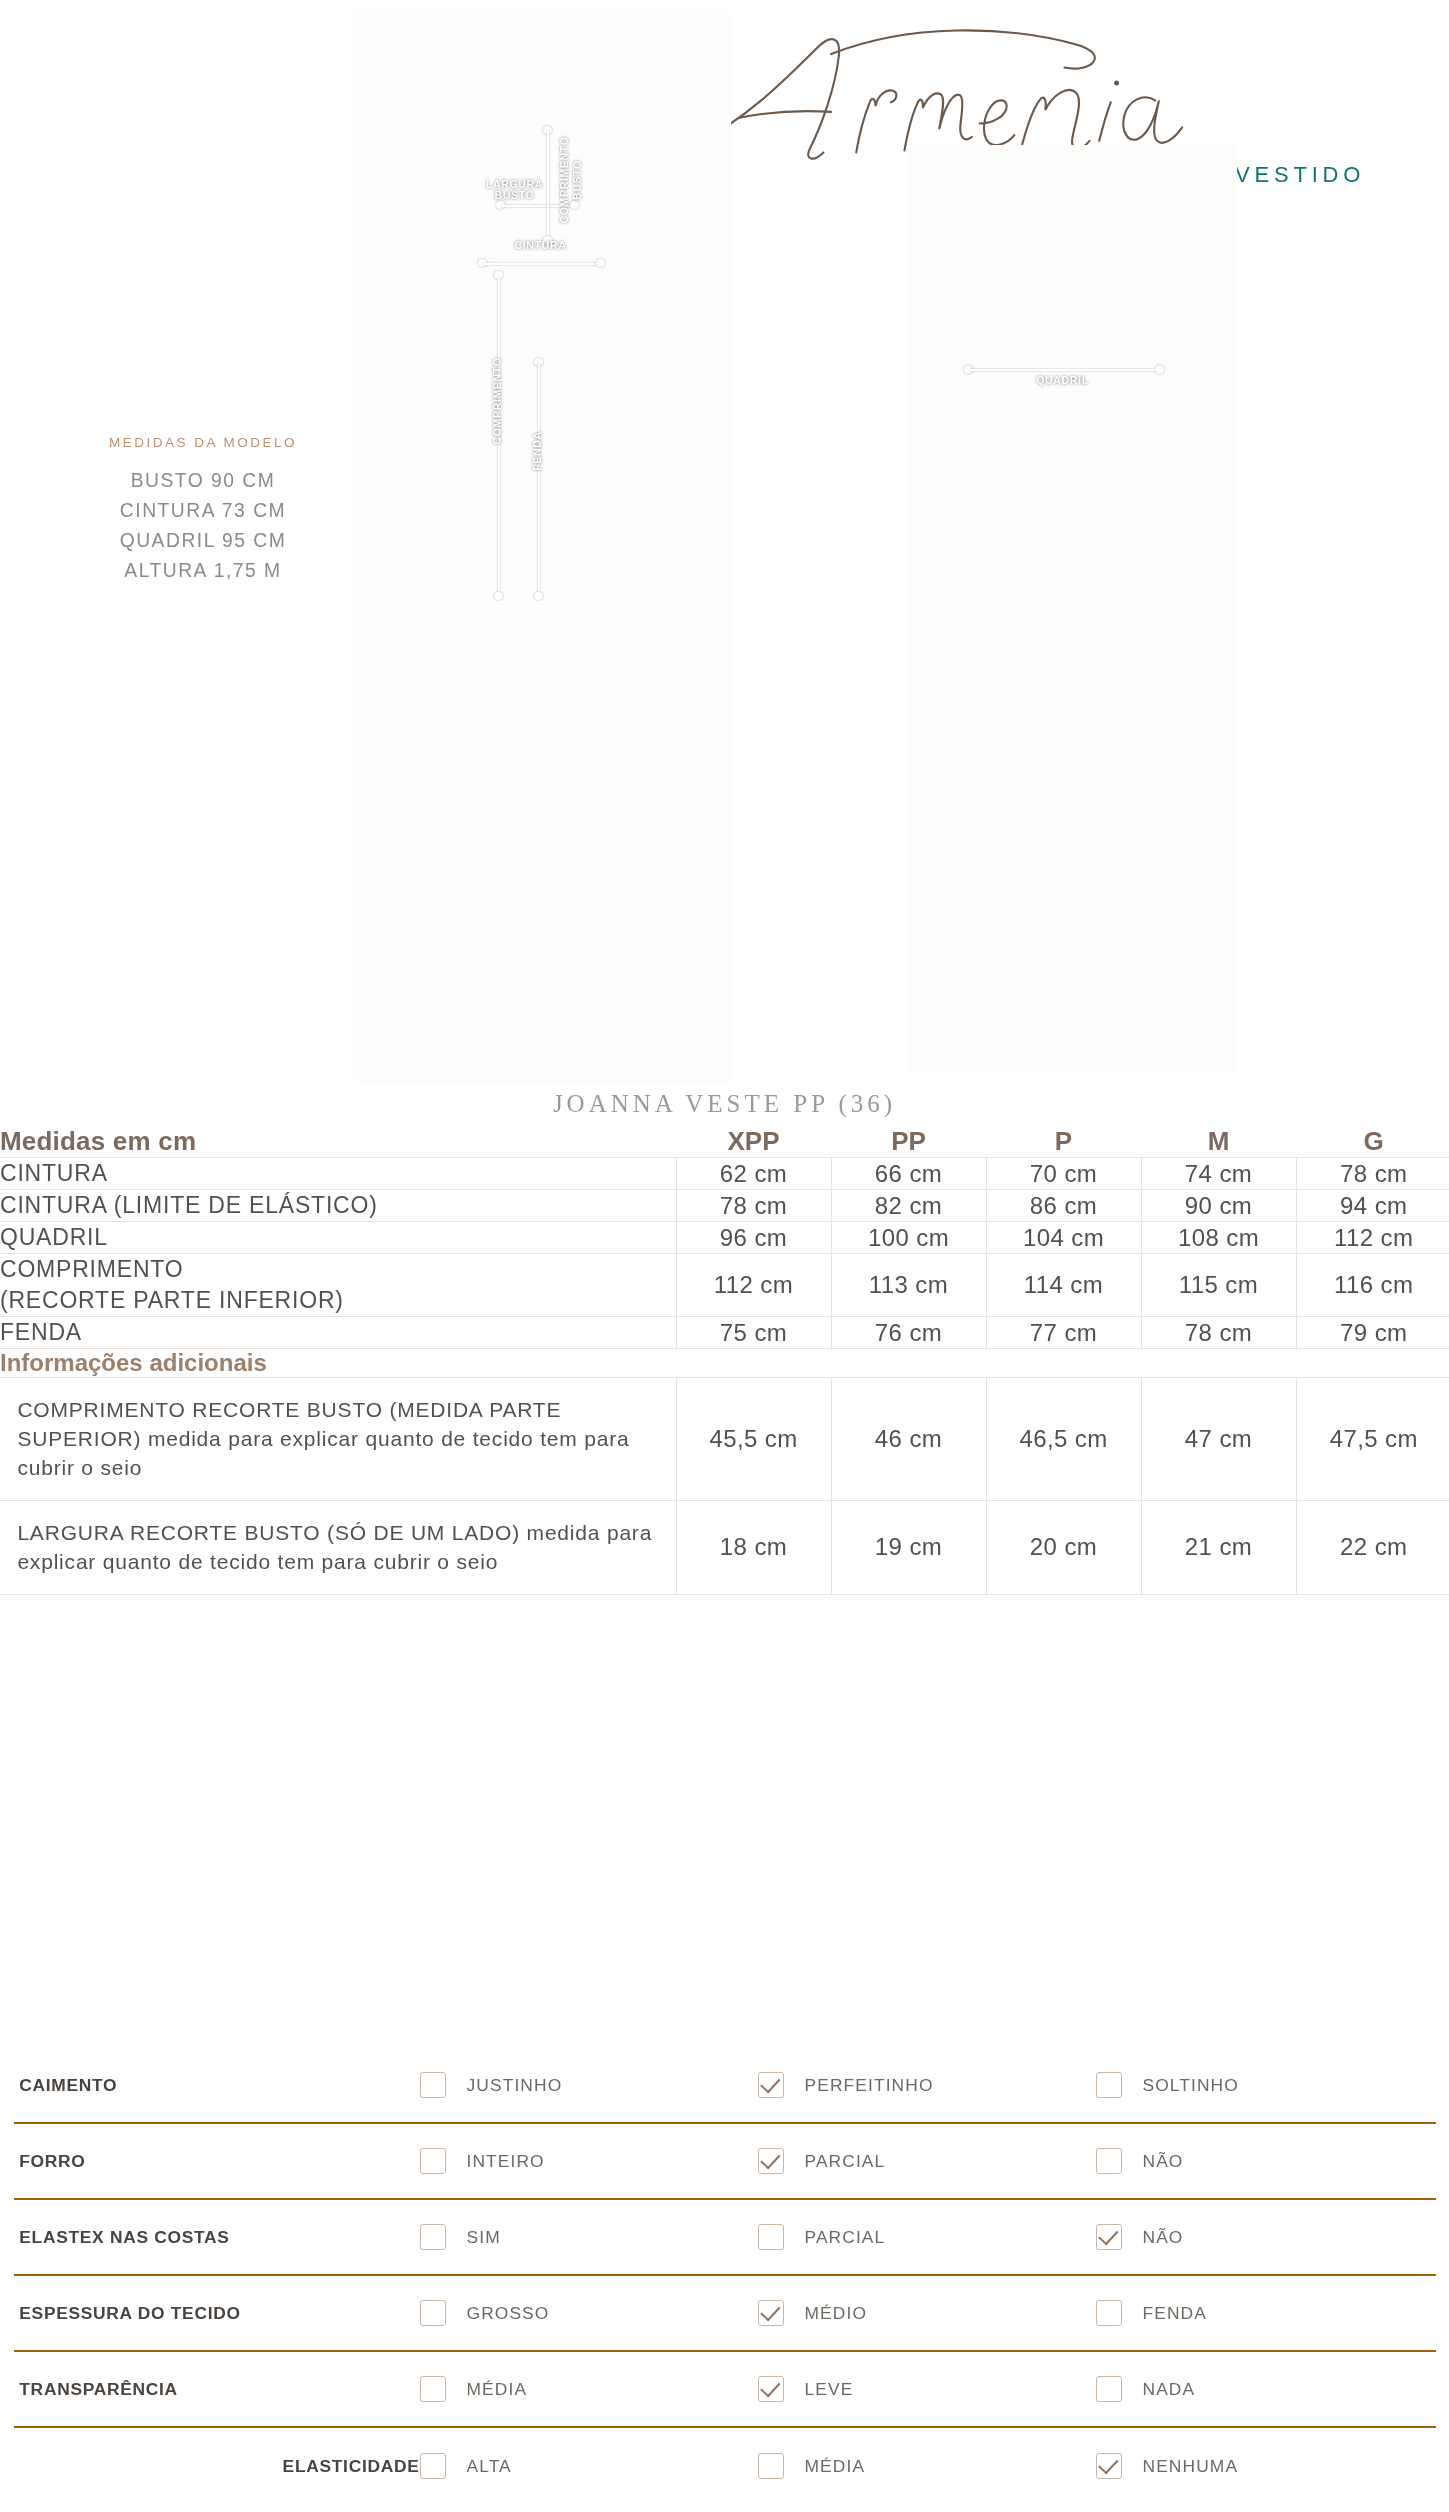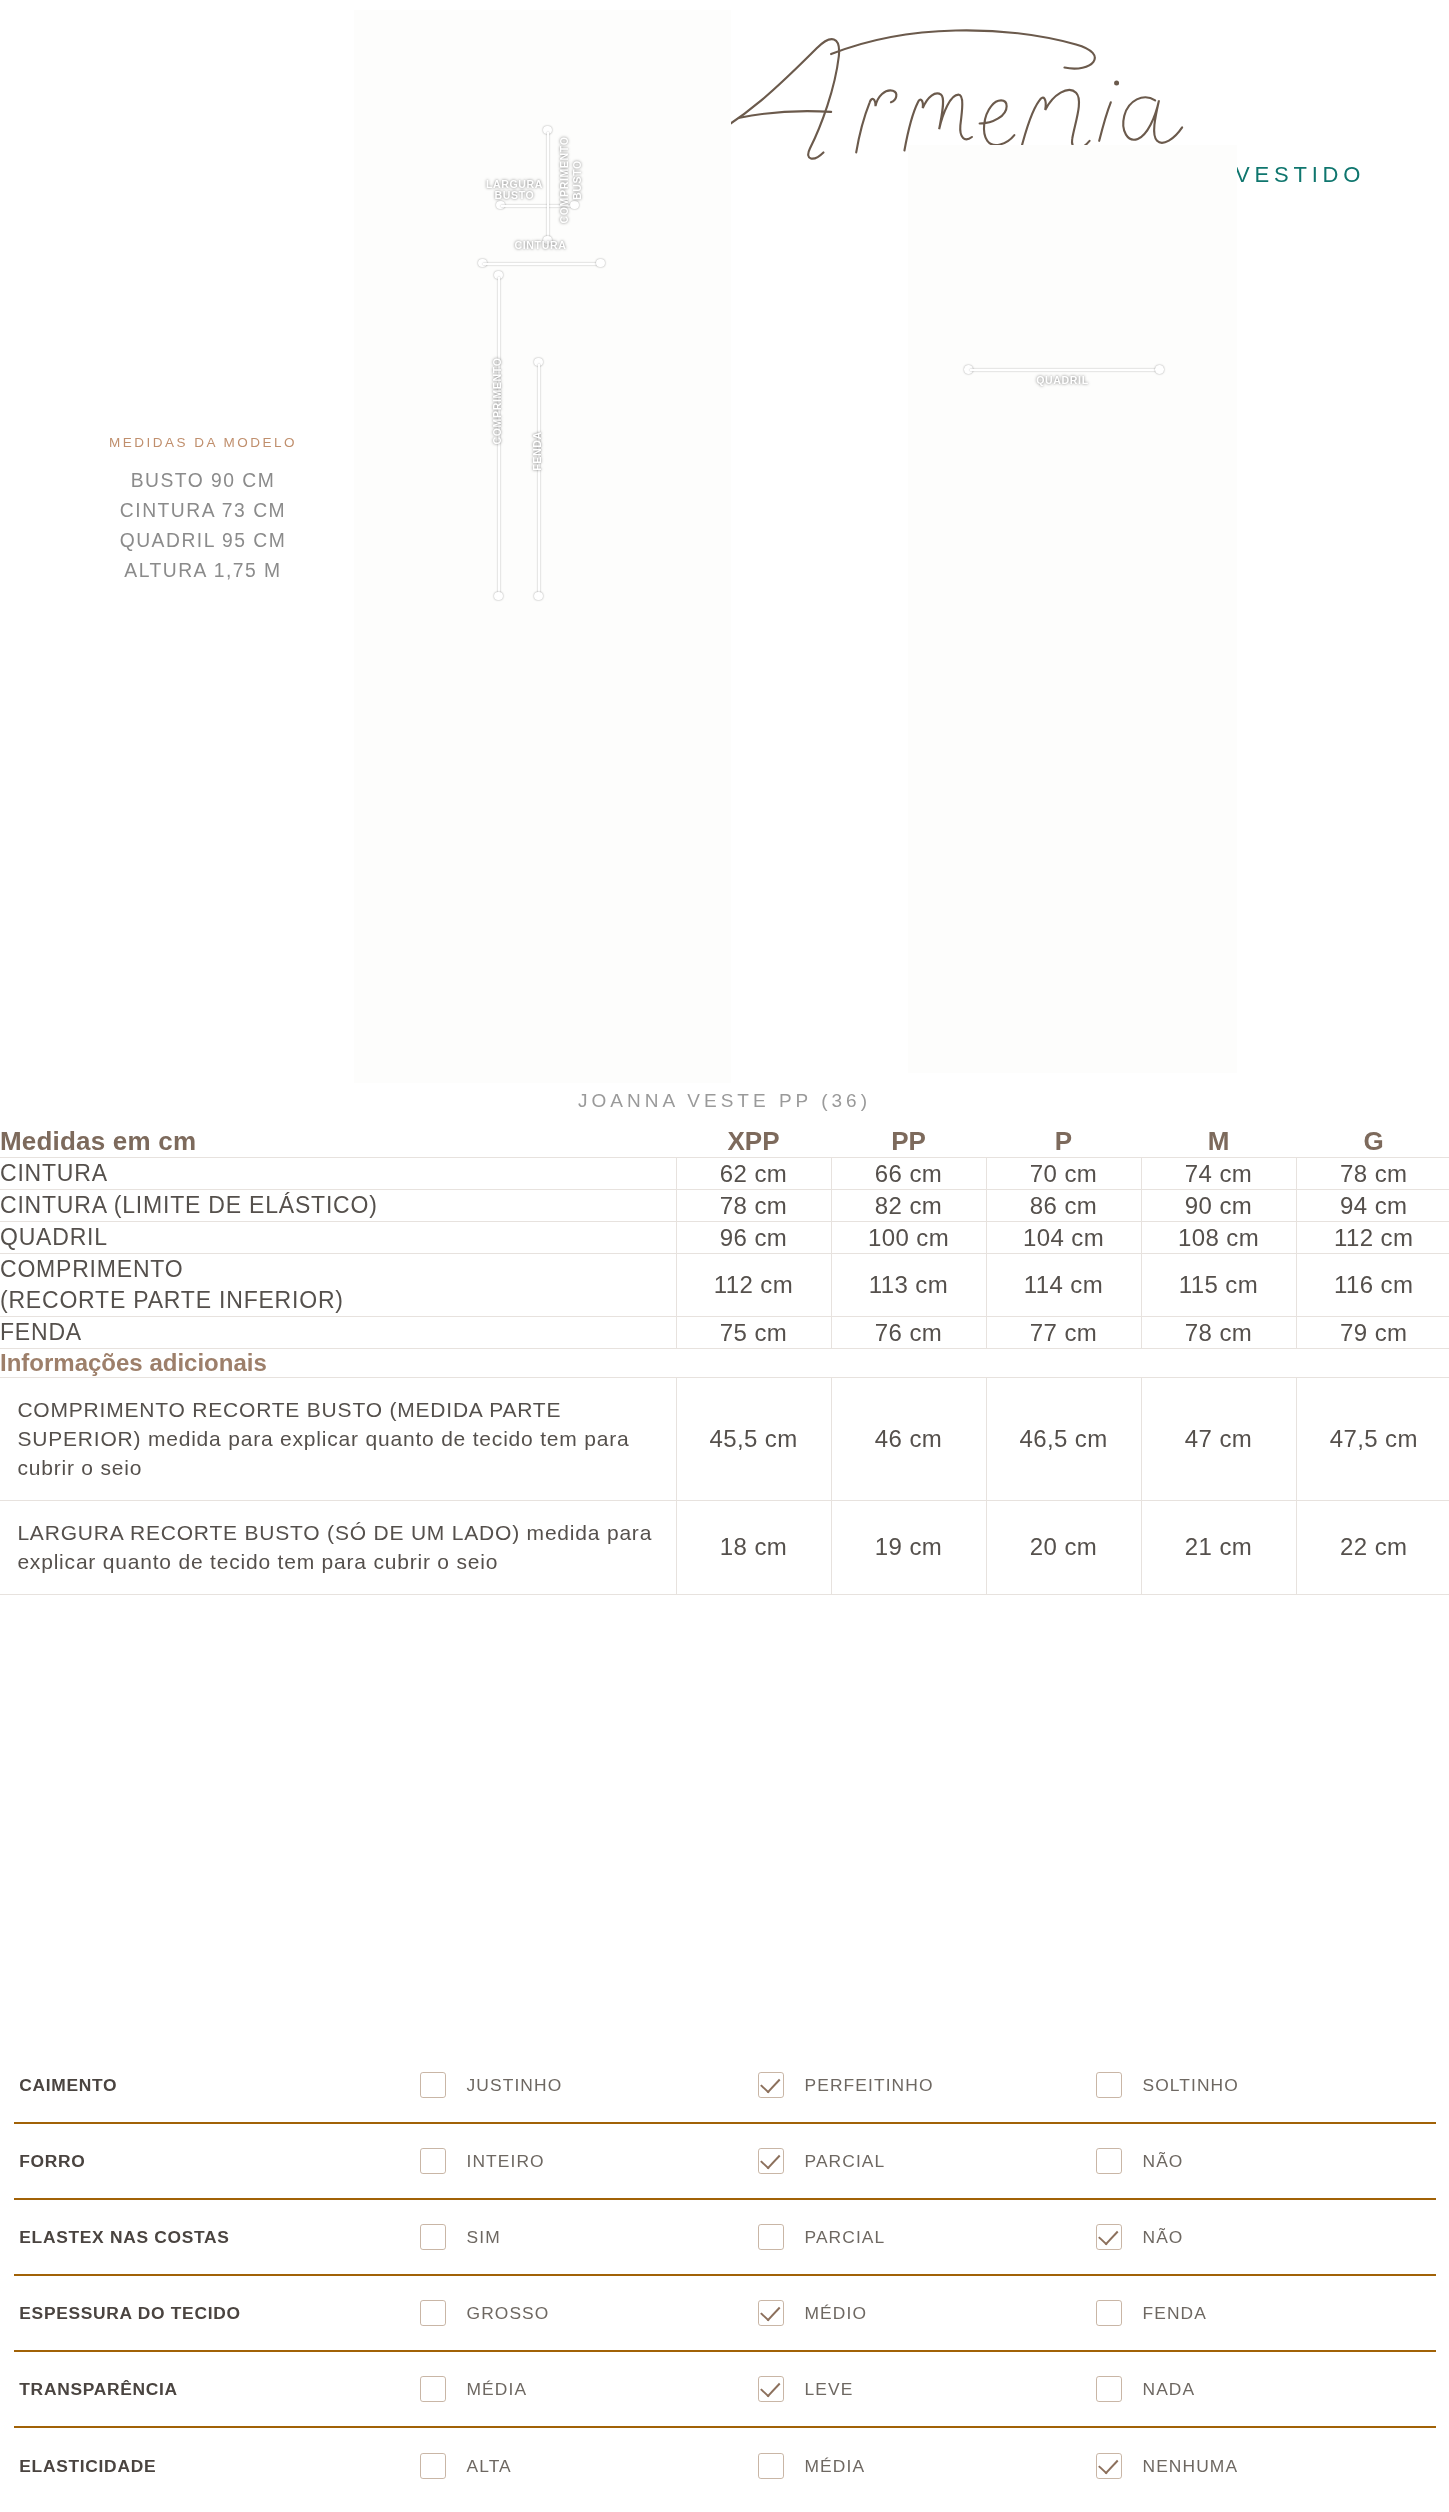--- a/index.html
+++ b/index.html
@@ -106,23 +106,24 @@
     line-height: 11.6px;
     text-align: center;
   }
   .vert { transform: rotate(-90deg); transform-origin: left top; }
 
   .caption {
     position: absolute;
     left: 0; right: 0;
     top: 1090px;
     text-align: center;
-    font-size: 19px;
+    font-size: 25px;
     letter-spacing: 4px;
     color: #9a9a9a;
+    font-family: Liberation Serif, serif;
   }
 
   
   .tbl-wrap {
     position: absolute;
     left: 0; top: 1126px;
     width: 1449px;
   }
   table.sizes {
     width: 1449px;
@@ -210,21 +211,21 @@
     left: 13.5px;
     top: 2048px;
     width: 1422px;
   }
   .irow {
     display: flex;
     align-items: center;
     height: 76px;
     border-bottom: 2px solid #a16207;
   }
-  .irow:last-child { border-bottom: none; }
+  .irow:last-child { border-bottom: none; text-align: right; }
   .irow .iname {
     width: 406px;
     font-size: 17.4px;
     font-weight: bold;
     color: #4a4440;
     letter-spacing: 0.7px;
     padding-left: 5.8px;
   }
   .opt {
     width: 338px;

